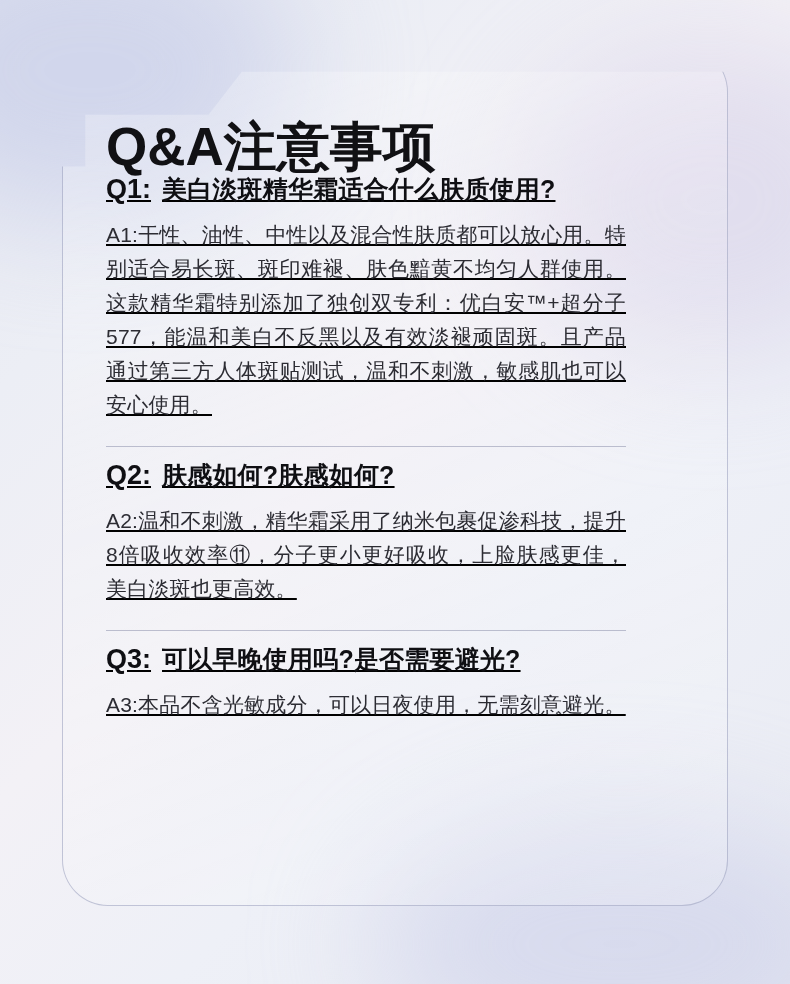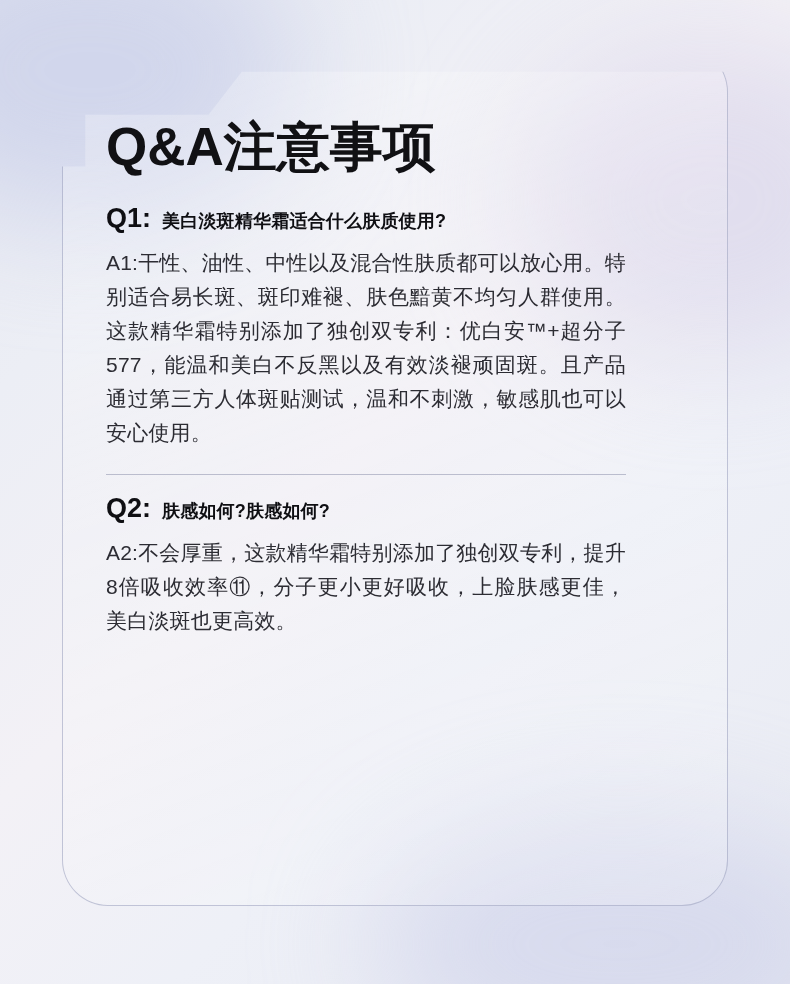--- a/index.html
+++ b/index.html
@@ -73,42 +73,42 @@
   h1.title {
     margin: 0;
     font-size: 53px;
     line-height: 1.0;
     font-weight: bold;
     letter-spacing: 0px;
     color: #111114;
   }
 
   .qa-list {
-    margin-top: 30px;
+    text-decoration: underline;
   }
   .qa-item {
     padding-bottom: 8px;
   }
   .qa-item + .qa-item {
     border-top: 1px solid rgba(120, 125, 155, 0.45);
-    padding-top: 18px;
+    padding-top: 12px;
   }
   .q-row {
     display: flex;
     align-items: baseline;
     gap: 11px;
   }
   .q-label {
     font-size: 27px;
     font-weight: bold;
     color: #0f0f13;
     white-space: nowrap;
   }
   .q-text {
-    font-size: 18px;
+    font-size: 25px;
     font-weight: bold;
     color: #0f0f13;
     letter-spacing: 0.2px;
   }
   .a-text {
     margin-top: 12px;
     margin-bottom: 16px;
     font-size: 21px;
     line-height: 1.62;
     color: #2c2c33;
@@ -136,19 +136,26 @@
         <span class="q-text">美白淡斑精华霜适合什么肤质使用?</span>
       </div>
       <div class="a-text">A1:干性、油性、中性以及混合性肤质都可以放心用。特别适合易长斑、斑印难褪、肤色黯黄不均匀人群使用。这款精华霜特别添加了独创双专利：优白安™+超分子577，能温和美白不反黑以及有效淡褪顽固斑。且产品通过第三方人体斑贴测试，温和不刺激，敏感肌也可以安心使用。</div>
     </div>
 
     <div class="qa-item">
       <div class="q-row">
         <span class="q-label">Q2:</span>
         <span class="q-text">肤感如何?肤感如何?</span>
       </div>
-      <div class="a-text">A2:不会厚重，这款精华霜特别添加了独创双专利，提升8倍吸收效率⑪，分子更小更好吸收，上脸肤感更佳，美白淡斑也更高效。</div>
+      <div class="a-text">A2:温和不刺激，精华霜采用了纳米包裹促渗科技，提升8倍吸收效率⑪，分子更小更好吸收，上脸肤感更佳，美白淡斑也更高效。</div>
     </div>
 
+    <div class="qa-item">
+      <div class="q-row">
+        <span class="q-label">Q3:</span>
+        <span class="q-text">可以早晚使用吗?是否需要避光?</span>
+      </div>
+      <div class="a-text">A3:本品不含光敏成分，可以日夜使用，无需刻意避光。</div>
+    </div>
 
 
   </div>
 </div>
 
 </body></html>

